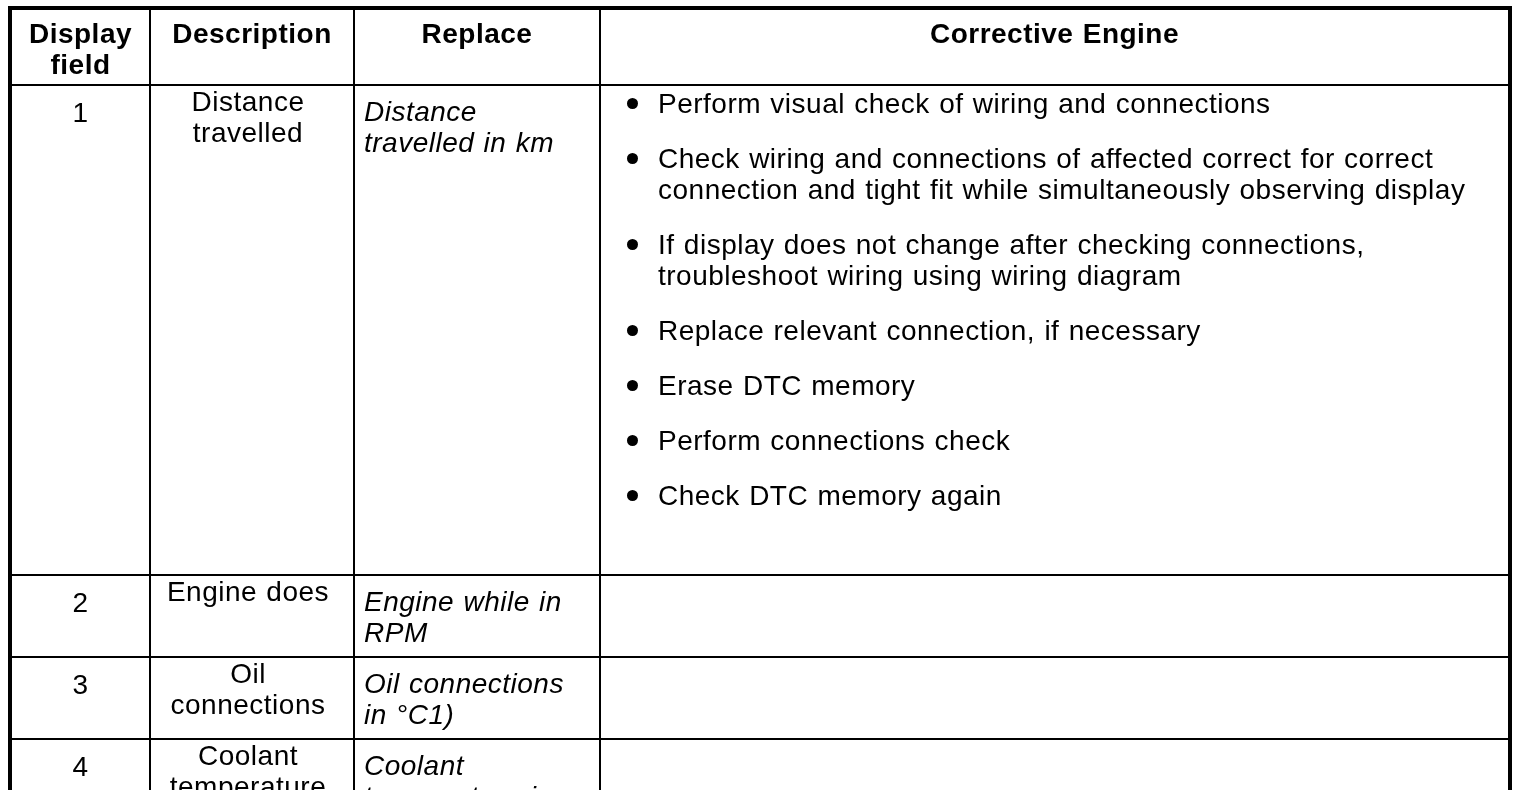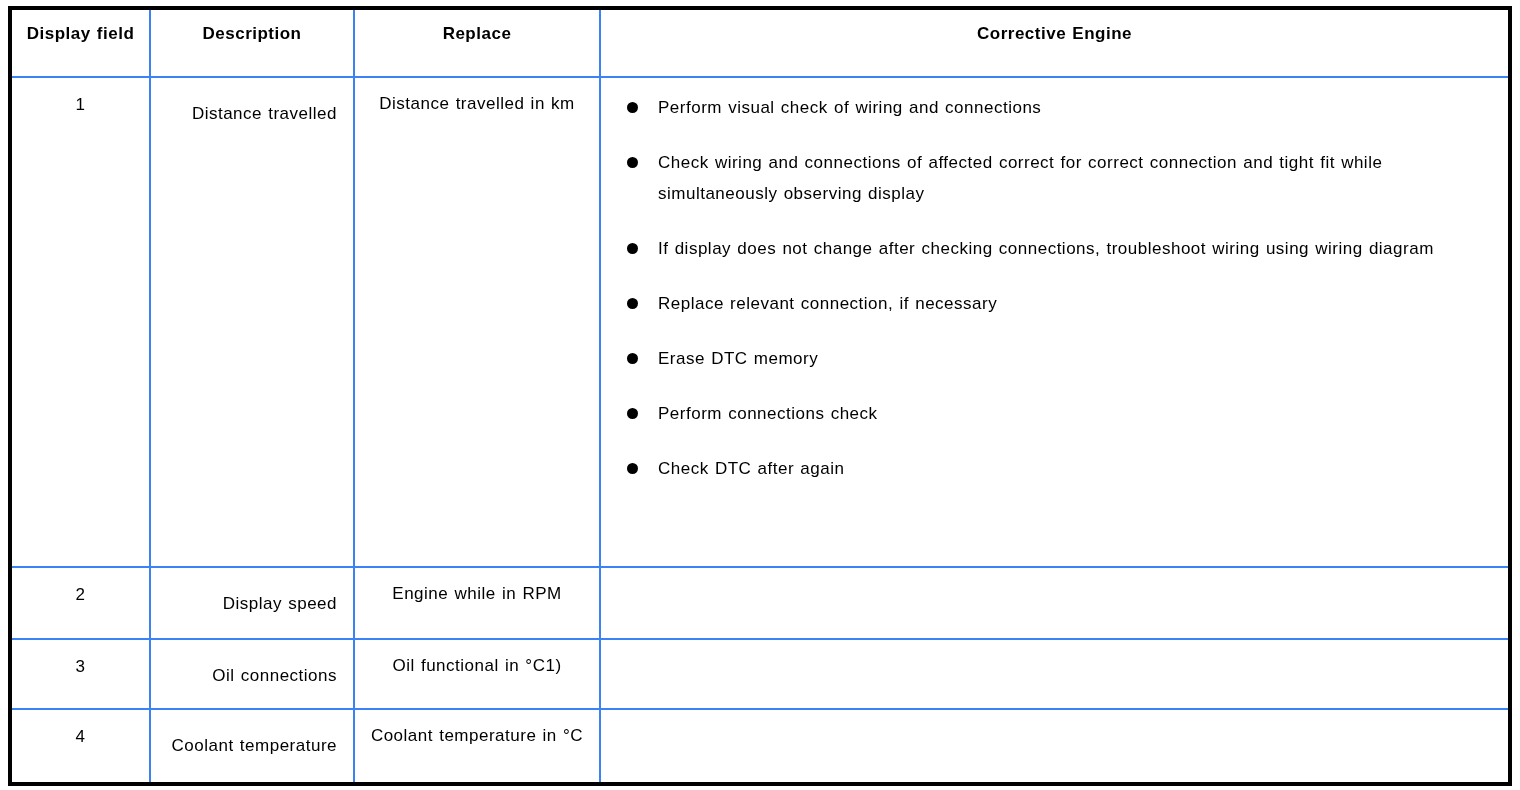--- a/index.html
+++ b/index.html
@@ -19,52 +19,52 @@
     width: 1504px;
     margin: 6px 0 0 8px;
     border: 4px solid #000;
   }
   col.c-field   { width: 140px; }
   col.c-desc    { width: 204px; }
   col.c-display { width: 246px; }
   col.c-action  { width: auto; }
 
   th, td {
-    border: 2px solid #3b82f6;
+    border: 2px solid #000000;
     vertical-align: top;
-    font-size: 17px;
+    font-size: 28px;
     letter-spacing: 0.5px;
     line-height: 31px;
     word-spacing: 1px;
   }
   th {
     font-weight: bold;
     text-align: center;
     padding: 8px 6px 4px 6px;
   }
   tr.r-header { height: 69px; }
   tr.r-1 { height: 490px; }
   tr.r-2 { height: 72px; }
   tr.r-3 { height: 70px; }
   tr.r-4 { height: 75px; }
 
   td.cell-field {
     text-align: center;
     padding-top: 11px;
   }
   td.cell-desc {
-    text-align: right;
-    padding: 20px 16px 8px 8px;
+    text-align: center;
+    padding: 0 16px 8px 8px;
   }
   td.cell-display {
-    text-align: center;
-    padding: 10px 9px 16px 9px;
+    padding: 10px 9px 8px 9px;
+    font-style: italic;
   }
   td.cell-actions {
-    padding: 14px 33px 8px 0;
+    padding: 2px 33px 8px 0;
   }
   ul.actions-list {
     list-style: none;
     margin: 0;
     padding: 0;
   }
   ul.actions-list li {
     position: relative;
     padding-left: 57px;
     margin: 0 0 24px 0;
@@ -104,34 +104,34 @@
       <td class="cell-desc">Distance travelled</td>
       <td class="cell-display">Distance travelled in km</td>
       <td class="cell-actions">
         <ul class="actions-list">
           <li><span class="bullet"></span><span>Perform visual check of wiring and connections</span></li>
           <li><span class="bullet"></span><span>Check wiring and connections of affected correct for correct connection and tight fit while simultaneously observing display</span></li>
           <li><span class="bullet"></span><span>If display does not change after checking connections, troubleshoot wiring using wiring diagram</span></li>
           <li><span class="bullet"></span><span>Replace relevant connection, if necessary</span></li>
           <li><span class="bullet"></span><span>Erase DTC memory</span></li>
           <li><span class="bullet"></span><span>Perform connections check</span></li>
-          <li><span class="bullet"></span><span>Check DTC after again</span></li>
+          <li><span class="bullet"></span><span>Check DTC memory again</span></li>
         </ul>
       </td>
     </tr>
     <tr class="r-2">
       <td class="cell-field">2</td>
-      <td class="cell-desc">Display speed</td>
+      <td class="cell-desc">Engine does</td>
       <td class="cell-display">Engine while in RPM</td>
       <td class="cell-actions"></td>
     </tr>
     <tr class="r-3">
       <td class="cell-field">3</td>
       <td class="cell-desc">Oil connections</td>
-      <td class="cell-display">Oil functional in °C1)</td>
+      <td class="cell-display">Oil connections in °C1)</td>
       <td class="cell-actions"></td>
     </tr>
     <tr class="r-4">
       <td class="cell-field">4</td>
       <td class="cell-desc">Coolant temperature</td>
       <td class="cell-display">Coolant temperature in °C</td>
       <td class="cell-actions"></td>
     </tr>
   </tbody>
 </table>

